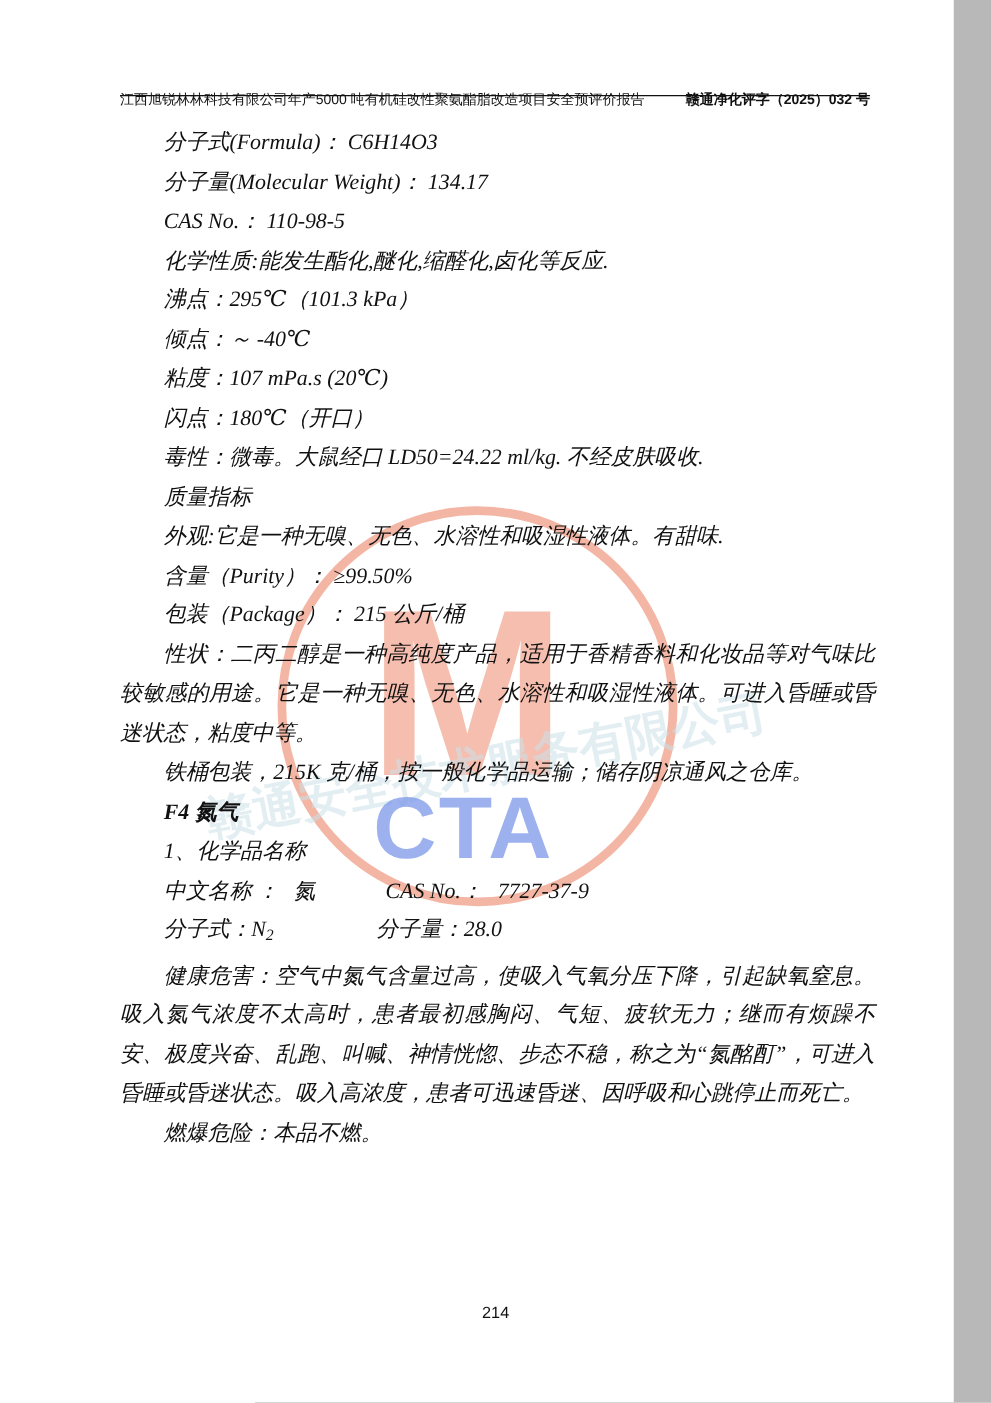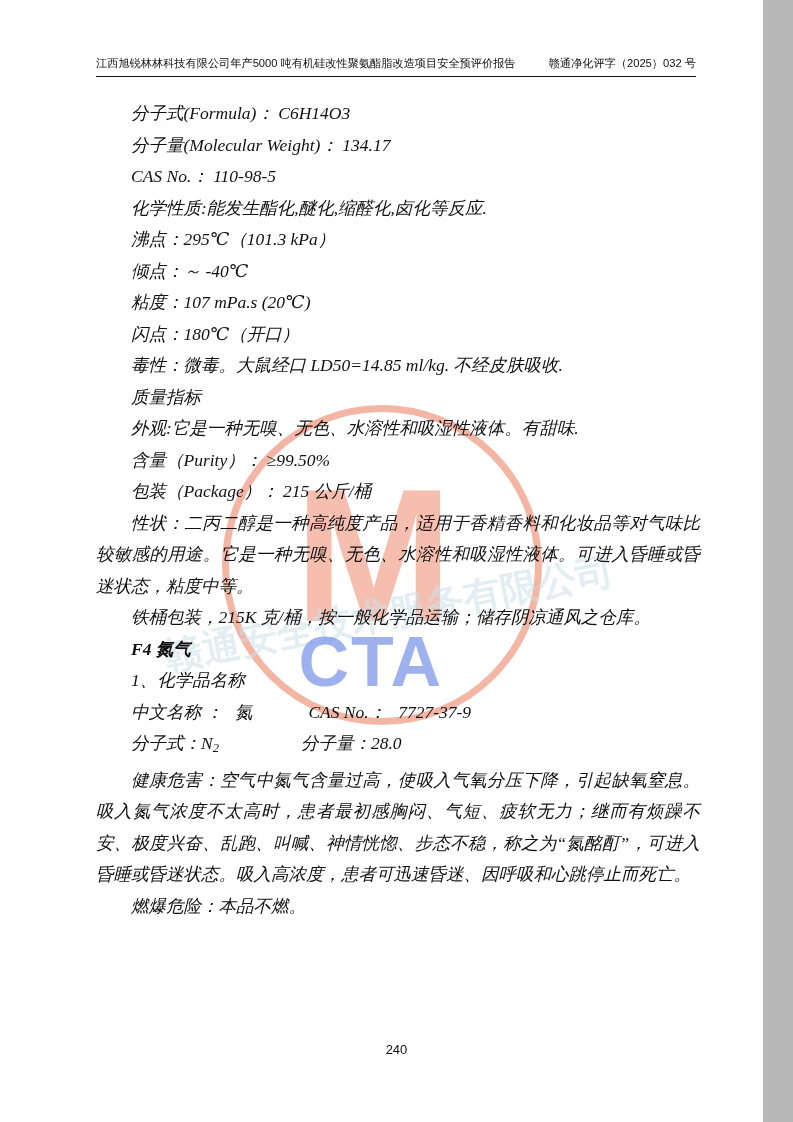--- a/index.html
+++ b/index.html
@@ -27,21 +27,21 @@
     display: flex;
     justify-content: space-between;
     align-items: flex-end;
     font-size: 11.5px;
     font-family: "Liberation Sans", "DejaVu Sans", sans-serif;
     letter-spacing: 0px;
     white-space: nowrap;
     color: #111;
   }
   .header-left { font-size: 11.2px; }
-  .header-right { font-size: 11.2px; font-weight: 400; }
+  .header-right { font-size: 11.2px; font-weight: 700; margin-top: 16px; }
   .header-rule {
     position: absolute;
     top: 76px;
     left: 96px;
     width: 600px;
     border-bottom: 1px solid #111;
   }
 
   
   .content {
@@ -158,21 +158,21 @@
   <div class="content">
 
     <p class="indent">分子式(Formula)：  C6H14O3</p>
     <p class="indent">分子量(Molecular Weight)：  134.17</p>
     <p class="indent">CAS No.：  110-98-5</p>
     <p class="indent">化学性质:能发生酯化,醚化,缩醛化,卤化等反应.</p>
     <p class="indent">沸点：295℃（101.3 kPa）</p>
     <p class="indent">倾点：～ -40℃</p>
     <p class="indent">粘度：107 mPa.s (20℃)</p>
     <p class="indent">闪点：180℃（开口）</p>
-    <p class="indent">毒性：微毒。大鼠经口 LD50=14.85 ml/kg. 不经皮肤吸收.</p>
+    <p class="indent">毒性：微毒。大鼠经口 LD50=24.22 ml/kg. 不经皮肤吸收.</p>
     <p class="indent">质量指标</p>
     <p class="indent">外观:它是一种无嗅、无色、水溶性和吸湿性液体。有甜味.</p>
     <p class="indent">含量（Purity）： ≥99.50%</p>
     <p class="indent">包装（Package）： 215 公斤/桶</p>
 
     <p class="indent">性状：二丙二醇是一种高纯度产品，适用于香精香料和化妆品等对气味比较敏感的用途。它是一种无嗅、无色、水溶性和吸湿性液体。可进入昏睡或昏迷状态，粘度中等。</p>
     <p class="indent">铁桶包装，215K 克/桶，按一般化学品运输；储存阴凉通风之仓库。</p>
 
     <p class="indent bold">F4 氮气</p>
     <p class="indent">1、化学品名称</p>
@@ -184,16 +184,16 @@
     <p class="indent">
       <span>分子式：</span><span>N</span><span class="sub">2</span><span class="gap-lg"></span><span class="gap-md"></span><span>分子量：</span><span>28.0</span>
     </p>
 
     <p class="indent">健康危害：空气中氮气含量过高，使吸入气氧分压下降，引起缺氧窒息。吸入氮气浓度不太高时，患者最初感胸闷、气短、疲软无力；继而有烦躁不安、极度兴奋、乱跑、叫喊、神情恍惚、步态不稳，称之为“氮酩酊”，可进入昏睡或昏迷状态。吸入高浓度，患者可迅速昏迷、因呼吸和心跳停止而死亡。</p>
     <p class="indent">燃爆危险：本品不燃。</p>
 
   </div>
 
   <div class="footer">
-    <span>240</span>
+    <span>214</span>
   </div>
 
 </div>
 
 </body></html>

